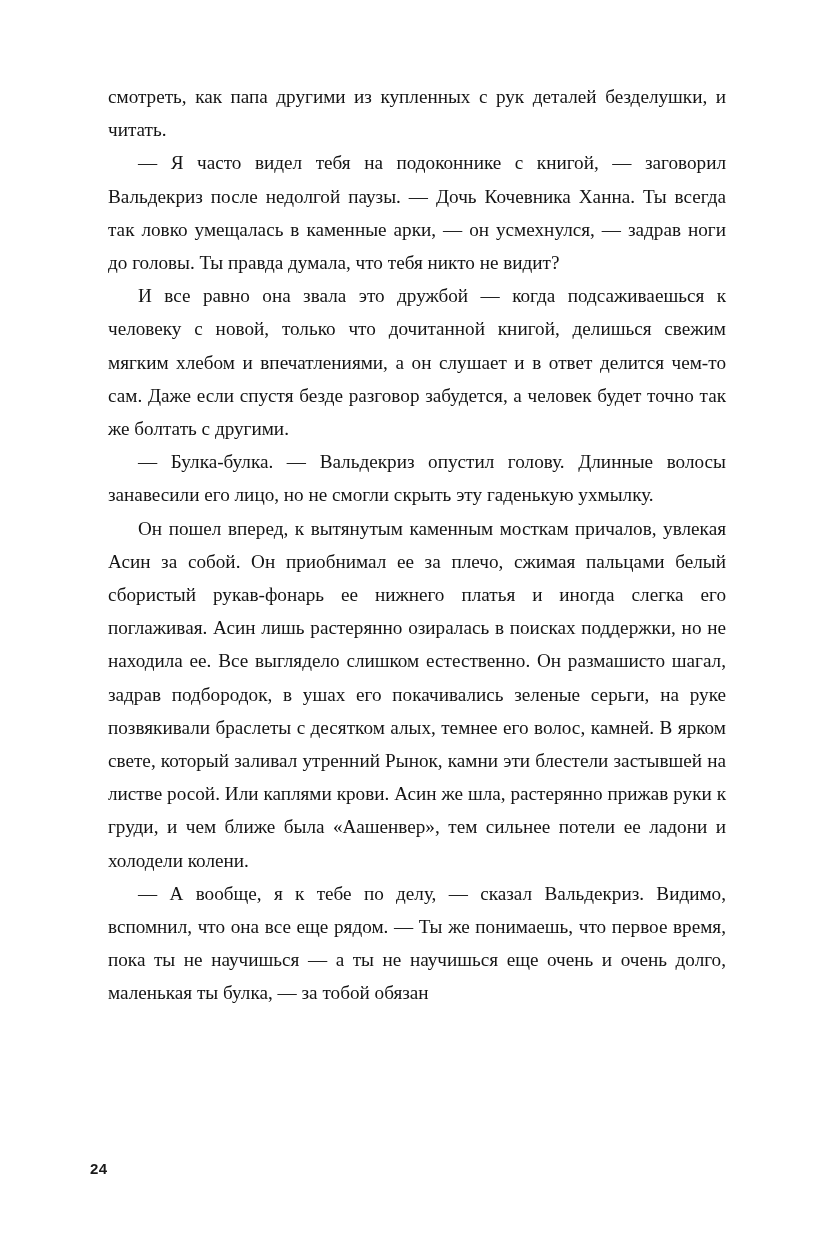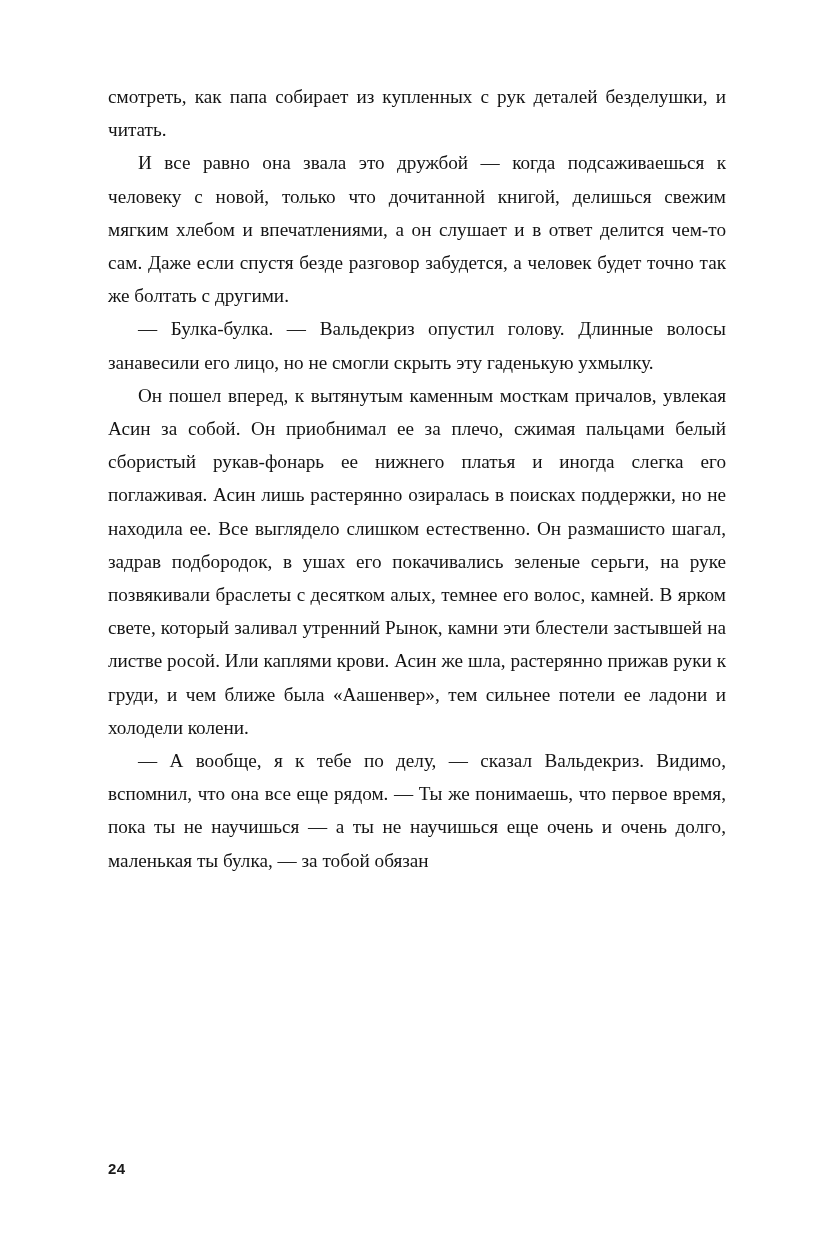--- a/index.html
+++ b/index.html
@@ -46,36 +46,37 @@
   .para.indent {
     text-indent: 30px;
   }
 
   .para.cont {
     text-indent: 0;
   }
 
   .folio {
     position: absolute;
-    left: 108px;
+    left: 90px;
     top: 1160px;
     font-family: "Liberation Sans", sans-serif;
     font-size: 15px;
     font-weight: 700;
     letter-spacing: 0.3px;
     color: #1a1a1a;
   }
 </style>
 </head>
 <body>
 
 <div class="page">
 
   <div class="text-block">
-    <p class="para cont">смотреть, как папа собирает из купленных с рук деталей безде­лушки, и читать.</p>
+    <p class="para cont">смотреть, как папа другими из купленных с рук деталей безде­лушки, и читать.</p>
+    <p class="para indent">— Я часто видел тебя на подоконнике с книгой, — заговорил Вальдекриз после недолгой паузы. — Дочь Кочевника Ханна. Ты всегда так ловко умещалась в каменные арки, — он усмехнулся, — задрав ноги до головы. Ты правда думала, что тебя никто не видит?</p>
     <p class="para indent">И все равно она звала это дружбой — когда подсаживаешься к человеку с новой, только что дочитанной книгой, делишься свежим мягким хлебом и впечатлениями, а он слушает и в ответ делится чем-то сам. Даже если спустя безде разговор забудется, а человек будет точно так же болтать с другими.</p>
     <p class="para indent">— Булка-булка. — Вальдекриз опустил голову. Длинные волосы занавесили его лицо, но не смогли скрыть эту гаденькую ухмылку.</p>
     <p class="para indent">Он пошел вперед, к вытянутым каменным мосткам причалов, увлекая Асин за собой. Он приобнимал ее за плечо, сжимая паль­цами белый сбористый рукав-фонарь ее нижнего платья и иногда слегка его поглаживая. Асин лишь растерянно озиралась в поисках поддержки, но не находила ее. Все выглядело слишком естествен­но. Он размашисто шагал, задрав подбородок, в ушах его покачи­вались зеленые серьги, на руке позвякивали браслеты с десятком алых, темнее его волос, камней. В ярком свете, который заливал утренний Рынок, камни эти блестели застывшей на листве росой. Или каплями крови. Асин же шла, растерянно прижав руки к гру­ди, и чем ближе была «Аашенвер», тем сильнее потели ее ладони и холодели колени.</p>
     <p class="para indent">— А вообще, я к тебе по делу, — сказал Вальдекриз. Видимо, вспомнил, что она все еще рядом. — Ты же понимаешь, что пер­вое время, пока ты не научишься — а ты не научишься еще очень и очень долго, маленькая ты булка, — за тобой обязан</p>
   </div>
 
   <div class="folio">24</div>
 
 </div>
 

